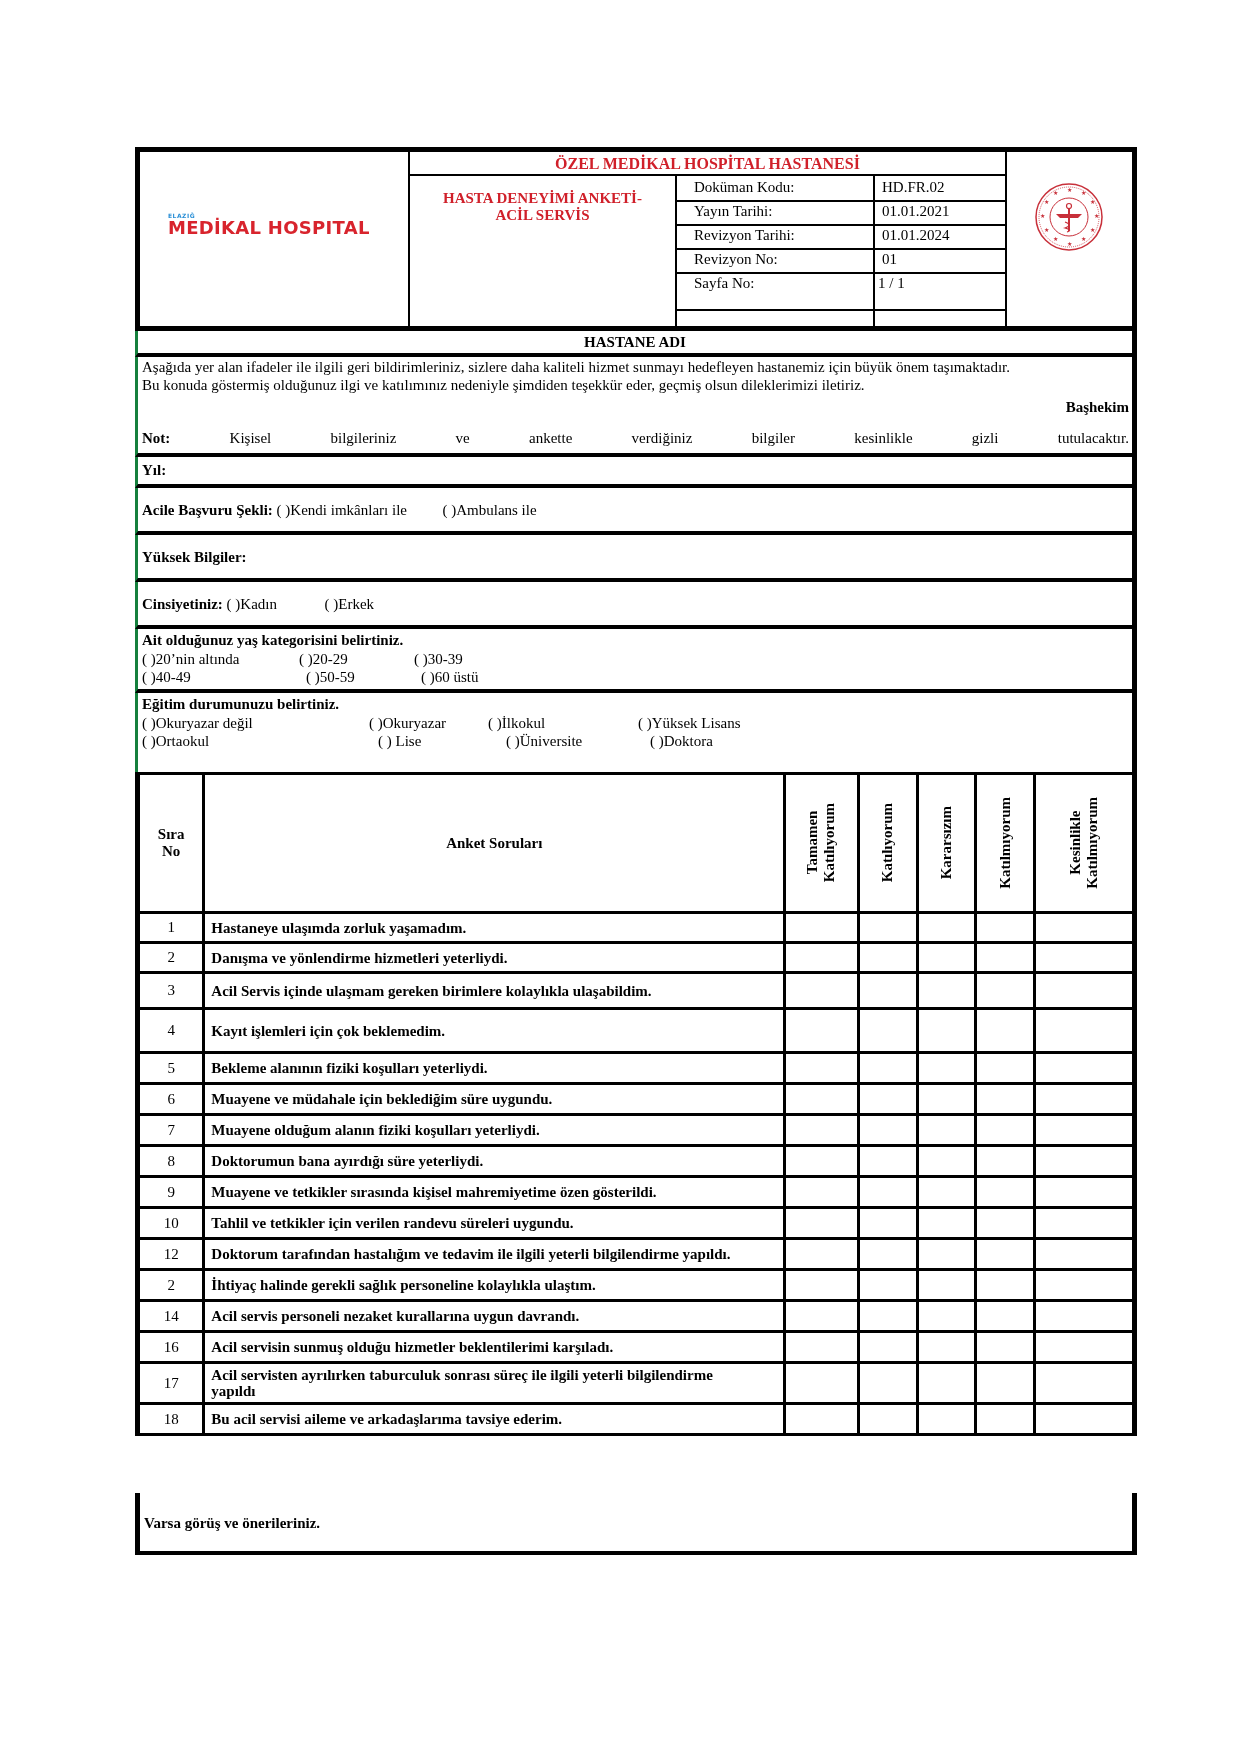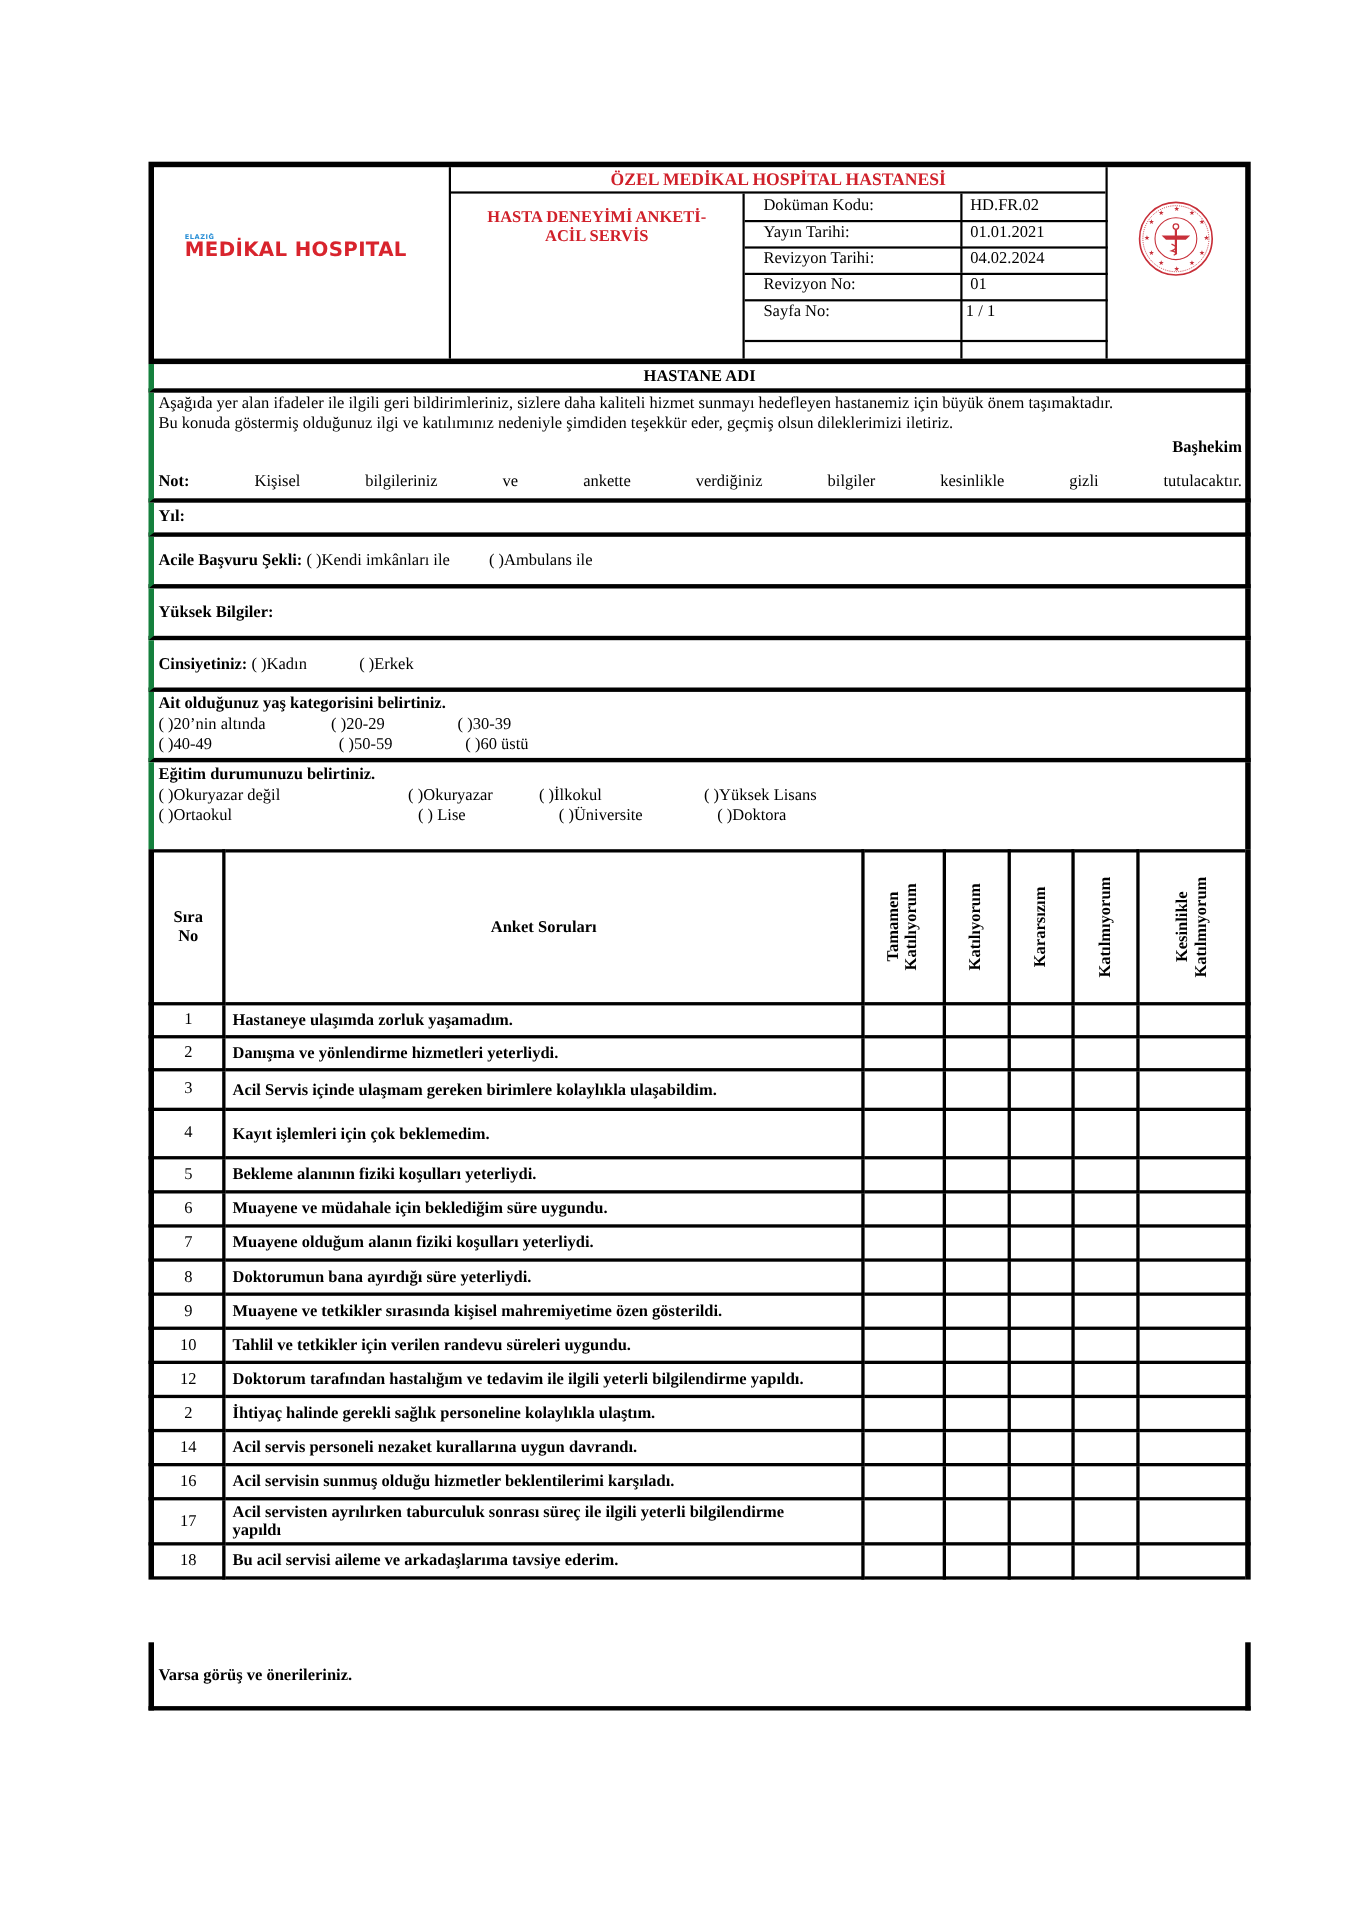--- a/index.html
+++ b/index.html
@@ -16,21 +16,21 @@
   #hospital-title { left: 270px; top: 0; width: 595px; height: 24px; border-bottom: 2px solid #000; text-align: center; font-size: 16px; font-weight: bold; color: #d0202a; line-height: 23px; }
   #form-title { left: 270px; top: 24px; width: 265px; height: 150px; text-align: center; font-size: 15px; font-weight: bold; color: #d0202a; padding-top: 14px; line-height: 17px; }
   #meta { left: 535px; top: 24px; width: 330px; height: 150px; border-left: 2px solid #000; }
   .meta-row { position: absolute; left: 0; width: 330px; border-bottom: 2px solid #000; font-size: 15px; height: 24px; line-height: 22px; }
   .meta-row .k { position: absolute; left: 17px; top: 0; }
   .meta-row .v { position: absolute; left: 205px; top: 0; text-align: right; }
   .meta-row .div { position: absolute; left: 196px; top: 0; bottom: 0; width: 2px; background: #000; }
   #seal-cell { left: 865px; top: 0; width: 127px; height: 174px; border-left: 2px solid #000; }
 
   
-  .section { position: absolute; left: 135px; width: 1002px; box-sizing: border-box; border-left: 5px solid #15803d; border-right: 5px solid #000; border-bottom: 4px solid #000; }
+  .section { position: absolute; left: 135px; width: 1002px; box-sizing: border-box; border-left: 3px solid #15803d; border-right: 5px solid #000; border-bottom: 4px solid #000; }
   .txt { position: absolute; font-size: 15px; white-space: nowrap; }
 
   
   #qtable { position: absolute; left: 135px; top: 772px; width: 1002px; border-collapse: collapse; table-layout: fixed; border-left: 5px solid #000; border-right: 5px solid #000; }
   #qtable td, #qtable th { border: 3px solid #000; padding: 0; font-size: 15px; }
   #qtable th { font-weight: bold; }
   #qtable td.no { text-align: center; }
   #qtable td.q { padding-left: 6px; line-height: 16px; font-weight: bold; }
   .vert { writing-mode: vertical-rl; transform: rotate(180deg); font-weight: bold; font-size: 15px; text-align: center; margin: 0 auto; line-height: 17px; }
   #footer { position: absolute; left: 135px; top: 1493px; width: 1002px; height: 62px; box-sizing: border-box; border-left: 5px solid #000; border-right: 5px solid #000; border-bottom: 4px solid #000; }
@@ -57,21 +57,21 @@
       <span class="v">HD.FR.02</span>
     </div>
     <div class="meta-row" style="top:24px;">
       <span class="k">Yayın Tarihi:</span>
       <span class="div"></span>
       <span class="v">01.01.2021</span>
     </div>
     <div class="meta-row" style="top:48px;">
       <span class="k">Revizyon Tarihi:</span>
       <span class="div"></span>
-      <span class="v">04.02.2024</span>
+      <span class="v">01.01.2024</span>
     </div>
     <div class="meta-row" style="top:72px;">
       <span class="k">Revizyon No:</span>
       <span class="div"></span>
       <span class="v">01</span>
     </div>
     <div class="meta-row" style="top:96px; height:37px;">
       <span class="k">Sayfa No:</span>
       <span class="div"></span>
       <span class="v" style="left:201px;">1 / 1</span>

